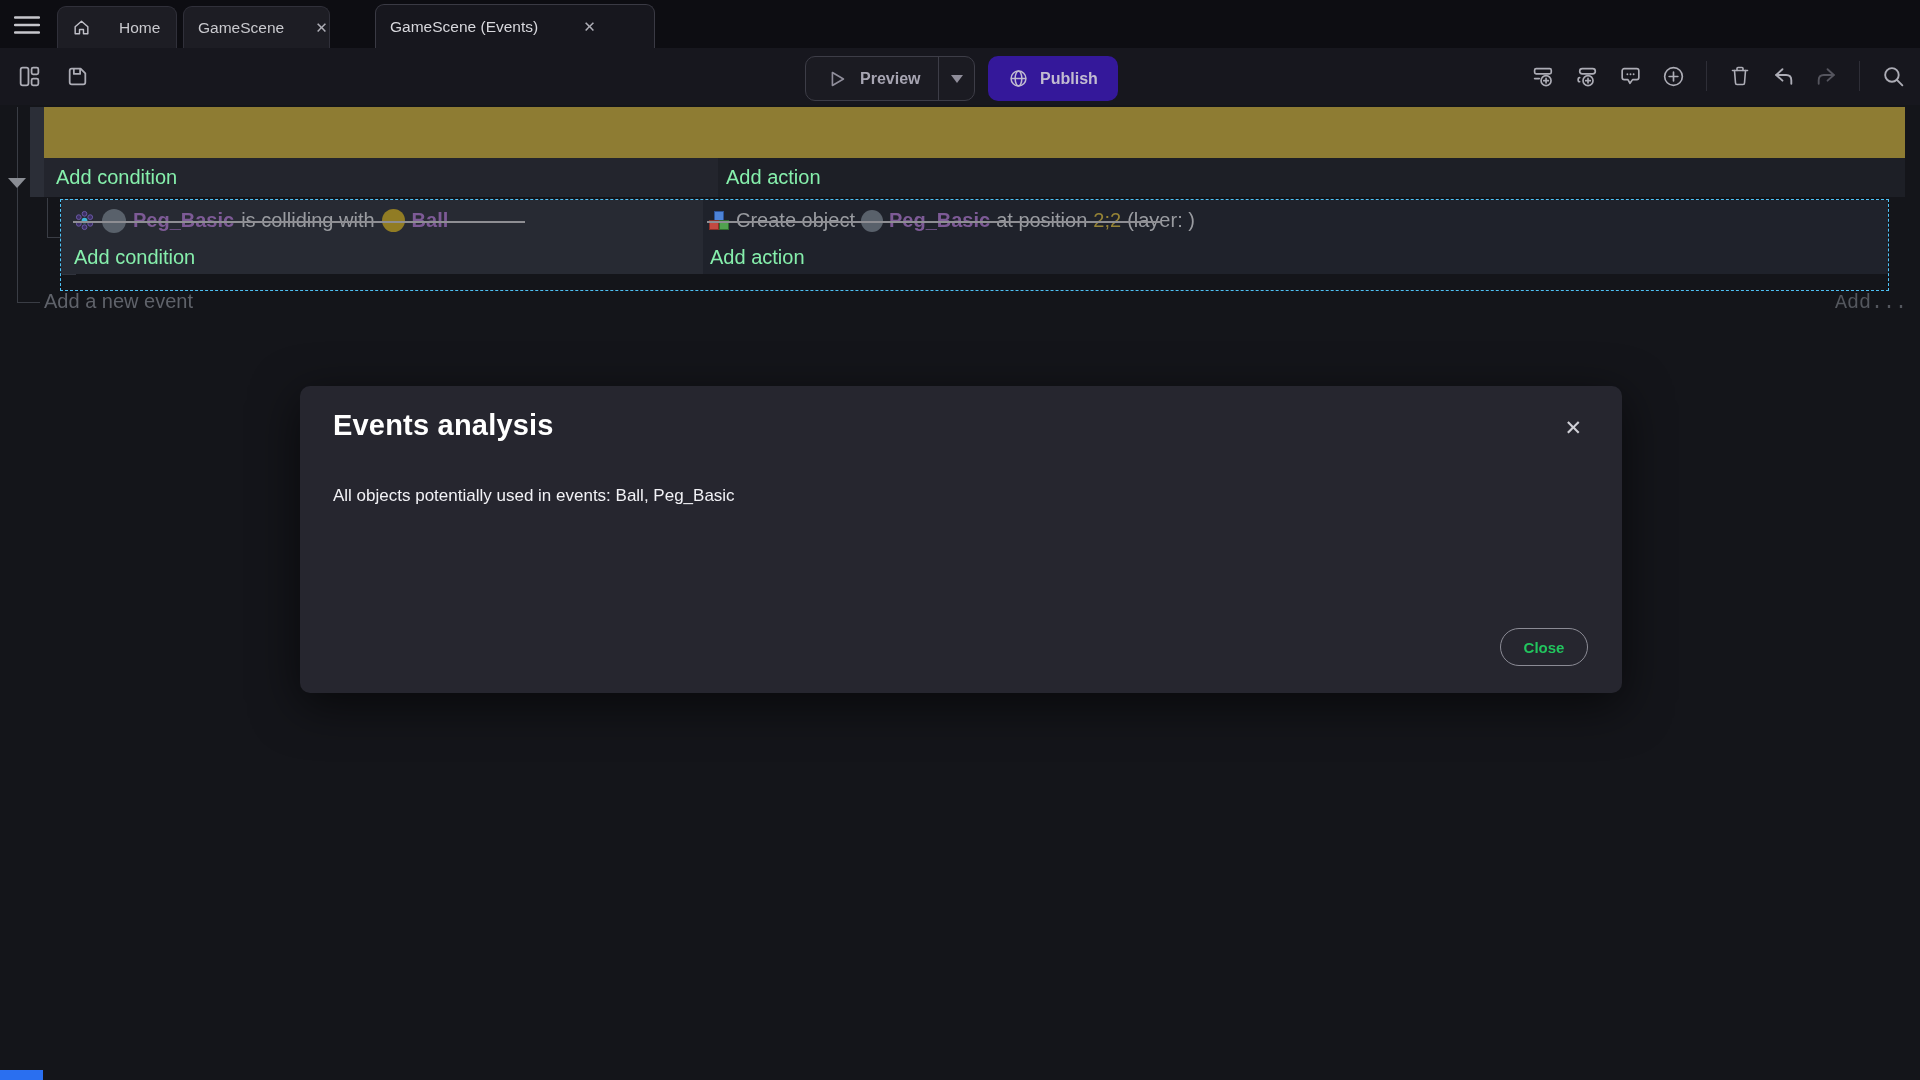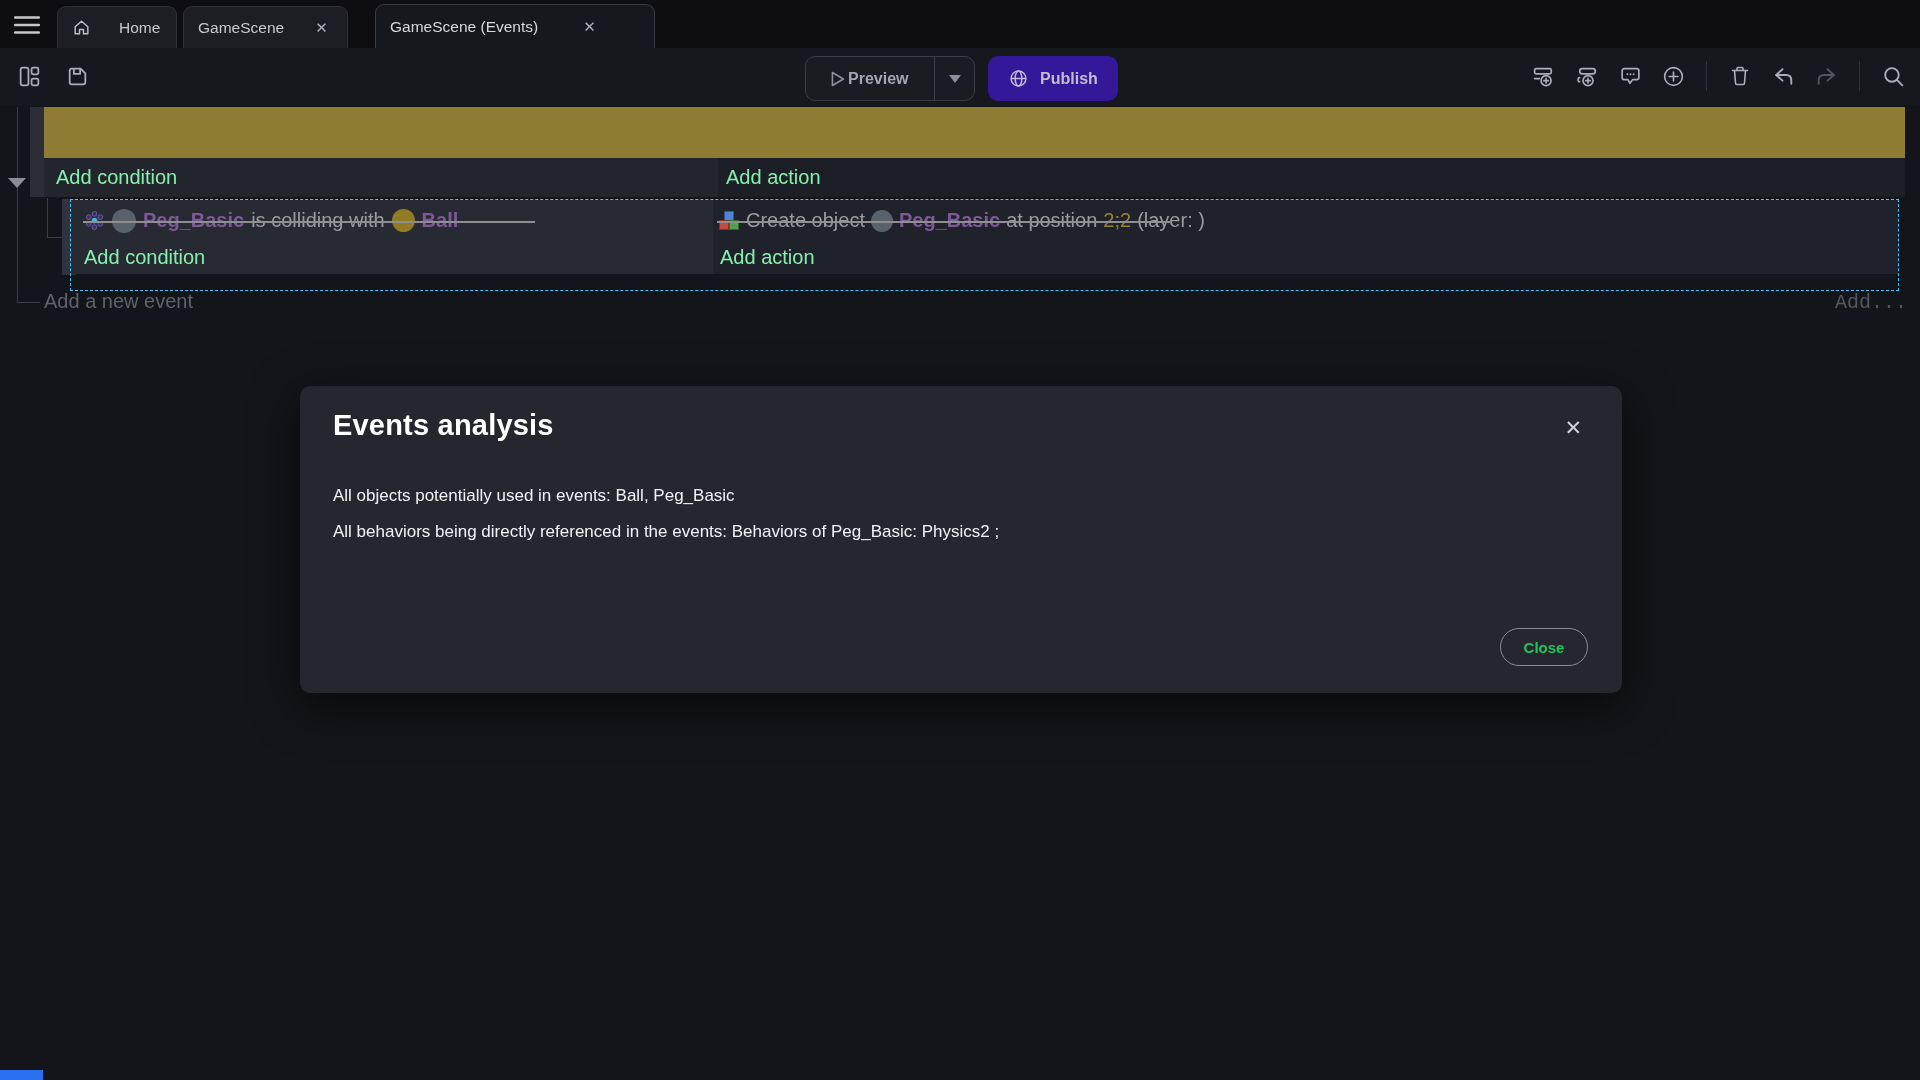--- a/index.html
+++ b/index.html
@@ -14,41 +14,41 @@
   .tab.active { height:44px; background:#17171e; border-color:#3a3a44; color:#d8d8dd; }
   .tab .closex { color:#aeaeb6; font-size:15px; line-height:1; padding:2px 3px; }
   .tab-icon { color:#c0c0c8; display:flex; }
 
   
   .toolbar { position:absolute; left:0; top:48px; width:1920px; height:57px; background:#17171e; }
   .tool-icon { color:#adadb6; display:flex; align-items:center; justify-content:center; width:30px; height:30px; cursor:pointer; }
   .tool-icon.disabled { color:#55555e; }
   .left-tools { position:absolute; left:14px; top:13px; display:flex; gap:18px; }
   .preview-group { position:absolute; left:805px; top:8px; height:45px; width:170px; border:1px solid #3d3d47; border-radius:10px; background:#1b1b22; display:flex; align-items:stretch; overflow:hidden; }
-  .preview-main { display:flex; align-items:center; padding:0 18px 0 20px; color:#a7a5b2; font-weight:bold; font-size:16px; cursor:pointer; flex:1; }
+  .preview-main { display:flex; align-items:center; gap:12px; padding:0 18px 0 20px; color:#a7a5b2; font-weight:bold; font-size:16px; cursor:pointer; flex:1; }
   .preview-caret { width:40px; border-left:1px solid #3d3d47; display:flex; align-items:center; justify-content:center; color:#8f8d9a; cursor:pointer; }
   .publish-btn { position:absolute; left:988px; top:8px; height:45px; width:130px; background:#34189a; border-radius:10px; display:flex; align-items:center; justify-content:center; gap:11px; color:#c2bcd1; font-weight:bold; font-size:16px; cursor:pointer; }
   .right-tools { position:absolute; right:12px; top:13px; display:flex; gap:13px; align-items:center; }
   .vdiv { width:1px; height:30px; background:#2e2e37; margin:0 5px; }
 
   
   .tree-vline { position:absolute; left:17px; top:107px; width:1px; height:196px; background:#3a3d45; }
   .tree-hline { position:absolute; left:17px; top:302px; width:23px; height:1px; background:#3a3d45; }
   .tree-vline2 { position:absolute; left:47px; top:198px; width:1px; height:40px; background:#3a3d45; }
   .tree-hline2 { position:absolute; left:47px; top:237px; width:15px; height:1px; background:#3a3d45; }
   .disclosure { position:absolute; left:8px; top:178px; width:0; height:0; border-left:9px solid transparent; border-right:9px solid transparent; border-top:10px solid #8a8d94; cursor:pointer; }
 
   .evt-margin { position:absolute; background:#2b2e37; width:14px; }
   .comment-bar { position:absolute; left:44px; top:107px; width:1861px; height:51px; background:#8e7c33; cursor:pointer; }
 
   .row-text { color:#86efac; font-size:20px; }
   .evt1-cond { position:absolute; left:44px; top:158px; width:674px; height:39px; background:#23252d; display:flex; align-items:center; padding-left:12px; cursor:pointer; }
   .evt1-act  { position:absolute; left:718px; top:158px; width:1187px; height:39px; background:#1d1f26; display:flex; align-items:center; padding-left:8px; cursor:pointer; }
 
-  .sub-box { position:absolute; left:70px; top:199px; width:1829px; height:92px; border:1px dashed #4fc3f7; }
+  .sub-box { position:absolute; left:60px; top:199px; width:1829px; height:92px; border:1px dashed #4fc3f7; }
   .sub-margin { position:absolute; left:62px; top:199px; width:14px; height:76px; background:#30333d; }
   .sub-cond-col { position:absolute; left:0; top:0; width:642px; height:74px; background:#272a33; }
   .sub-act-col  { position:absolute; left:642px; top:0; width:1185px; height:74px; background:#1f222b; }
   .inst-row { position:relative; height:41px; display:flex; align-items:center; gap:7px; padding-left:13px; font-size:20px; color:#999ba0; cursor:pointer; white-space:nowrap; }
   .sub-act-col .inst-row { padding-left:5px; gap:6px; }
   .add-row { height:33px; display:flex; align-items:center; padding-left:13px; cursor:pointer; }
   .sub-act-col .add-row { padding-left:7px; }
   .obj-name { color:#7d5a96; font-weight:bold; }
   .num { color:#958336; }
   .strike { position:absolute; top:21px; height:2px; background:#8e8e93; pointer-events:none; }
@@ -88,21 +88,21 @@
 
     <div class="tab" style="left:57px; width:120px;">
       <span class="tab-icon">
         <svg width="19" height="19" viewBox="0 0 24 24" fill="none" stroke="currentColor" stroke-width="1.8" stroke-linejoin="round">
             <path d="M4 11 L12 4 L20 11 V20 H14.5 V14.5 H9.5 V20 H4 Z"></path>
           </svg>
       </span>
       <span>Home</span>
     </div>
 
-    <div class="tab" style="left:183px; width:165px;">
+    <div class="tab" style="left:183px; width:147px;">
       <span>GameScene</span>
       <span class="closex">✕</span>
     </div>
 
     <div class="tab active" style="left:360px; width:280px;margin-left:15px;">
       <span>GameScene (Events)</span>
       <span class="closex" style="margin-left:14px;">✕</span>
     </div>
   </div>
 
@@ -284,18 +284,17 @@
   <div class="add-new-event">Add a new event</div>
   <div class="add-inline">Add...</div>
 
   <div class="blue-strip"></div>
 
   <div class="dialog">
     <div class="dialog-title">Events analysis</div>
     <div class="dialog-close-x">✕</div>
     <div class="dialog-body">
       <div>All objects potentially used in events: Ball, Peg_Basic</div>
-      <div>All behaviors being directly referenced in the events: Behaviors of Peg_Basic: Physics2 ;</div>
     </div>
     <button class="dialog-close-btn">Close</button>
   </div>
 
 </div>
 
 </body></html>

